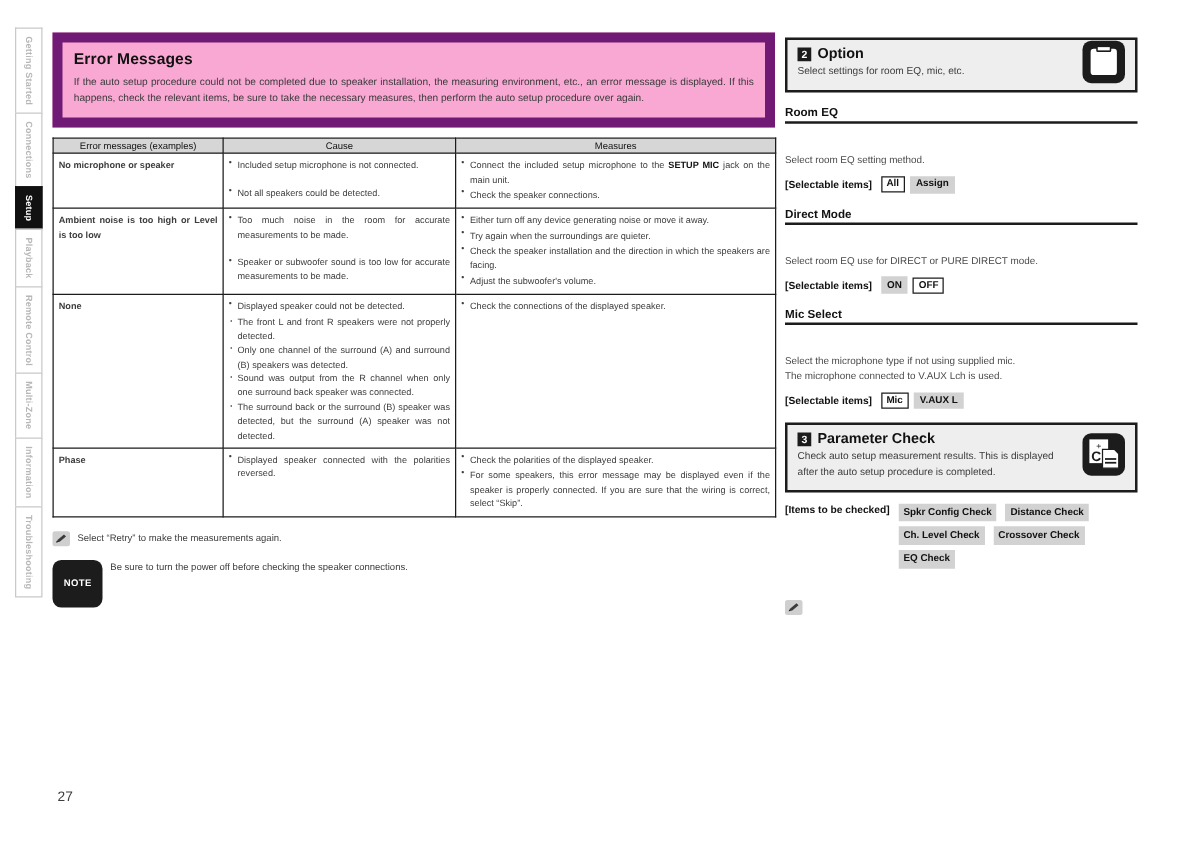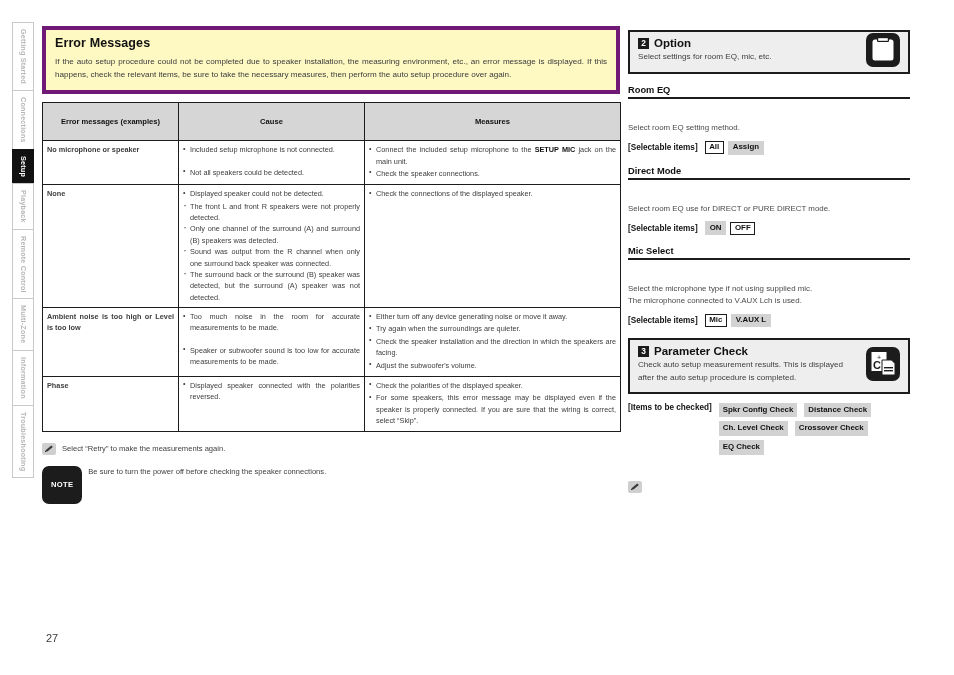--- a/index.html
+++ b/index.html
@@ -37,22 +37,22 @@
     white-space:nowrap;
   }
   .tab.active { background:#111111; border-color:#111111; }
   .tab.active span { color:#ffffff; }
 
   
   #left-col { position:absolute; left:42px; top:26px; width:578px; }
 
   
   #err-box {
-    border:4px solid #701a75;
-    background:#fef9c3;
+    border:8px solid #701a75;
+    background:#f9a8d4;
     padding:6px 9px 9px 9px;
   }
   #err-box h2 {
     margin:0 0 5px 0;
     font-size:12.5px; font-weight:bold; color:#111;
     letter-spacing:0.1px;
   }
   #err-box p {
     margin:0; font-size:8.1px; line-height:1.62; color:#3a3a3a;
   }
@@ -65,24 +65,24 @@
     table-layout:fixed;
   }
   table.err th, table.err td {
     border:1px solid #1c1c1c;
     vertical-align:top;
     padding:3px 4px 4px 4px;
   }
   table.err th {
     background:#d6d6d6;
     font-size:7.6px;
-    font-weight:bold;
+    font-weight:normal;
     text-align:center;
     color:#111;
-    padding:14px 4px;
+    padding:1px 4px;
   }
   table.err td { font-size:7.3px; line-height:1.56; color:#3d3d3d; }
   td.msg { font-weight:bold; color:#111; }
   .just { text-align:justify; }
   ul.b { margin:0; padding:0; list-style:none; }
   ul.b > li { position:relative; padding-left:7px; margin-bottom:1px; }
   ul.b > li::before {
     content:"\2022"; position:absolute; left:0; top:-0.5px; font-size:7px; color:#3d3d3d;
   }
   ul.b > li.gap { margin-top:11px; }
@@ -222,55 +222,55 @@
           </td>
           <td>
             <ul class="b">
               <li class="just">Connect the included setup microphone to the <b class="kw">SETUP MIC</b> jack on the main unit.</li>
               <li class="just">Check the speaker connections.</li>
             </ul>
           </td>
         </tr>
         <tr>
           <td class="msg">
+            <span class="just" style="display:block">Ambient noise is too high or Level is too low</span>
+          </td>
+          <td>
+            <ul class="b">
+              <li class="just">Too much noise in the room for accurate measurements to be made.</li>
+              <li class="just gap">Speaker or subwoofer sound is too low for accurate measurements to be made.</li>
+            </ul>
+          </td>
+          <td>
+            <ul class="b">
+              <li class="just">Either turn off any device generating noise or move it away.</li>
+              <li class="just">Try again when the surroundings are quieter.</li>
+              <li class="just">Check the speaker installation and the direction in which the speakers are facing.</li>
+              <li class="just">Adjust the subwoofer's volume.</li>
+            </ul>
+          </td>
+        </tr>
+        <tr>
+          <td class="msg">
             <span class="just" style="display:block">None</span>
           </td>
           <td>
             <ul class="b">
               <li class="just">Displayed speaker could not be detected.</li>
             </ul>
             <ul class="sub">
               <li class="just">The front L and front R speakers were not properly detected.</li>
               <li class="just">Only one channel of the surround (A) and surround (B) speakers was detected.</li>
               <li class="just">Sound was output from the R channel when only one surround back speaker was connected.</li>
               <li class="just">The surround back or the surround (B) speaker was detected, but the surround (A) speaker was not detected.</li>
             </ul>
           </td>
           <td>
             <ul class="b">
               <li class="just">Check the connections of the displayed speaker.</li>
-            </ul>
-          </td>
-        </tr>
-        <tr>
-          <td class="msg">
-            <span class="just" style="display:block">Ambient noise is too high or Level is too low</span>
-          </td>
-          <td>
-            <ul class="b">
-              <li class="just">Too much noise in the room for accurate measurements to be made.</li>
-              <li class="just gap">Speaker or subwoofer sound is too low for accurate measurements to be made.</li>
-            </ul>
-          </td>
-          <td>
-            <ul class="b">
-              <li class="just">Either turn off any device generating noise or move it away.</li>
-              <li class="just">Try again when the surroundings are quieter.</li>
-              <li class="just">Check the speaker installation and the direction in which the speakers are facing.</li>
-              <li class="just">Adjust the subwoofer's volume.</li>
             </ul>
           </td>
         </tr>
         <tr>
           <td class="msg">
             <span class="just" style="display:block">Phase</span>
           </td>
           <td>
             <ul class="b">
               <li class="just">Displayed speaker connected with the polarities reversed.</li>

